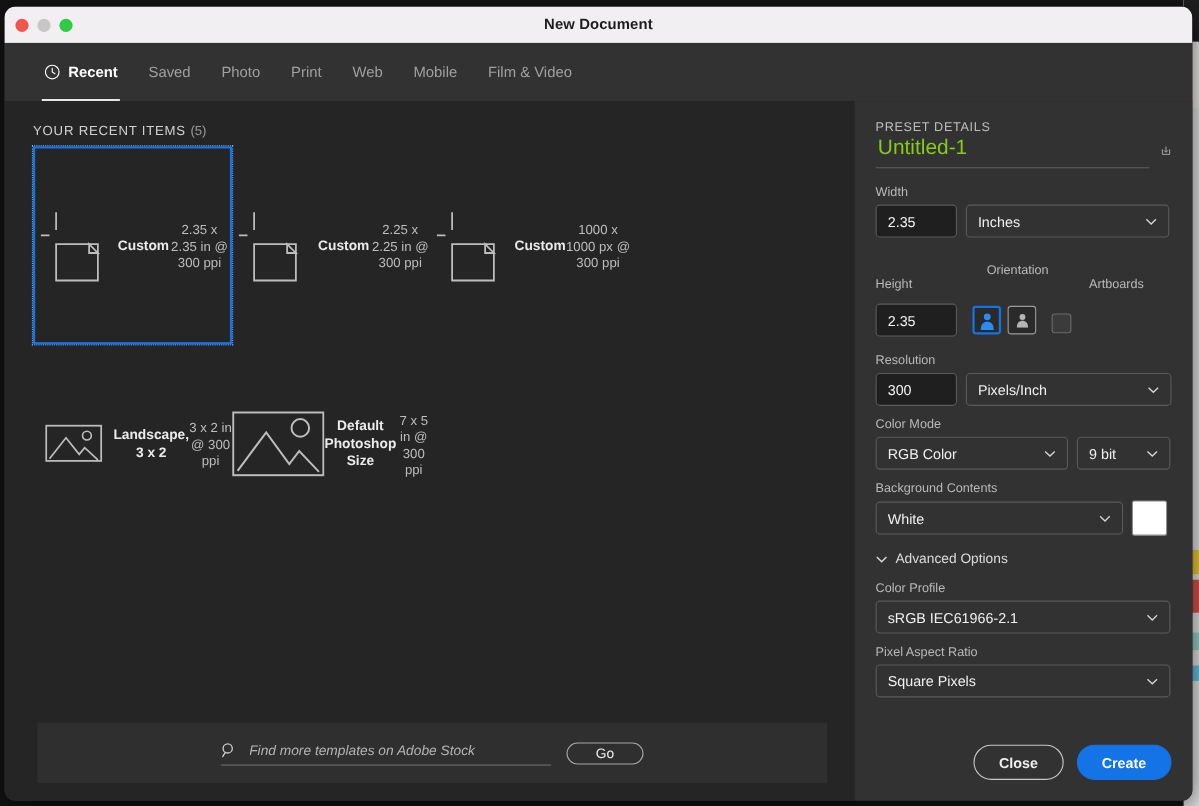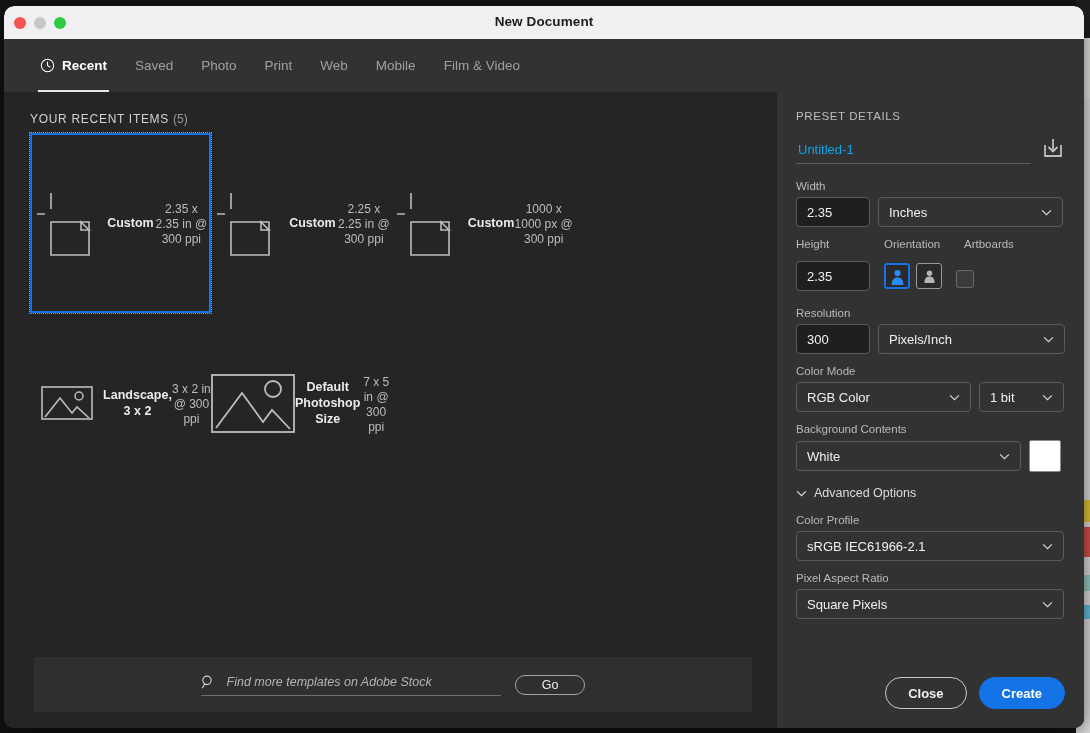--- a/index.html
+++ b/index.html
@@ -170,31 +170,31 @@
     width: 70px; height: 20px; border-radius: 15px;
     border: 1px solid #a5a5a5; background: transparent;
     color: #ededed; font-size: 12.5px;
     font-family: "Liberation Sans", sans-serif;
     cursor: pointer;
   }
 
   
   .sec-label {
     font-size: 11.5px; color: #bdbdbd; letter-spacing: .6px;
-    margin-bottom: 14px;
+    margin-bottom: 0;
   }
   #name-row {
     display: flex; align-items: flex-end; gap: 10px;
     margin-bottom: 16px;
   }
   #doc-name {
     flex: 1;
     background: transparent; border: none;
     border-bottom: 1px solid #5c5c5c;
-    color: #0ea5e9; font-size: 13px;
+    color: #84cc16; font-size: 19px;
     font-family: "Liberation Sans", sans-serif;
     padding: 2px 2px 6px 2px; outline: none;
   }
   .field-label {
     font-size: 11.5px; color: #b9b9b9;
     margin: 0 0 5px 0;
   }
   .row { display: flex; gap: 8px; margin-bottom: 11px; }
   .num-input {
     width: 74px; height: 30px;
@@ -411,21 +411,21 @@
           <div class="select" style="width:185px">
             <span>Inches</span>
             <svg class="chev" viewBox="0 0 12 8">
               <path d="M1 1.6 L6 6.4 L11 1.6" fill="none" stroke="#d6d6d6" stroke-width="1.4"></path>
             </svg>
           </div>
         </div>
 
         <div class="hl-row">
           <div class="field-label" style="width:74px;margin:0">Height</div>
-          <div class="field-label" style="width:66px;margin:0">Orientation</div>
+          <div class="field-label" style="width:66px;margin:13px">Orientation</div>
           <div class="field-label" style="margin:0">Artboards</div>
         </div>
 
         <div class="hl-row" style="align-items:center;margin-bottom:16px">
           <input class="num-input" type="text" value="2.35" style="">
           <div style="display:flex;gap:6px">
             <div class="ori-box sel">
               <svg width="15" height="17" viewBox="0 0 15 17">
                 <circle cx="7.5" cy="5" r="3.1" fill="#2a8af6"></circle>
                 <path d="M1.6 17 C1.6 11.6 4 9.4 7.5 9.4 C11 9.4 13.4 11.6 13.4 17 Z" fill="#2a8af6"></path>
@@ -454,21 +454,21 @@
 
         <div class="field-label">Color Mode</div>
         <div class="row">
           <div class="select" style="width:175px">
             <span>RGB Color</span>
             <svg class="chev" viewBox="0 0 12 8">
               <path d="M1 1.6 L6 6.4 L11 1.6" fill="none" stroke="#d6d6d6" stroke-width="1.4"></path>
             </svg>
           </div>
           <div class="select" style="width:85px">
-            <span>1 bit</span>
+            <span>9 bit</span>
             <svg class="chev" viewBox="0 0 12 8">
               <path d="M1 1.6 L6 6.4 L11 1.6" fill="none" stroke="#d6d6d6" stroke-width="1.4"></path>
             </svg>
           </div>
         </div>
 
         <div class="field-label">Background Contents</div>
         <div class="row" style="align-items:center">
           <div class="select" style="width:225px">
             <span>White</span>

